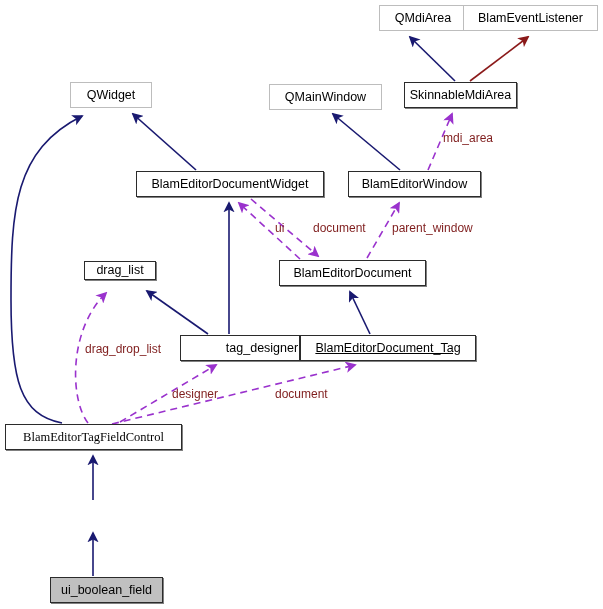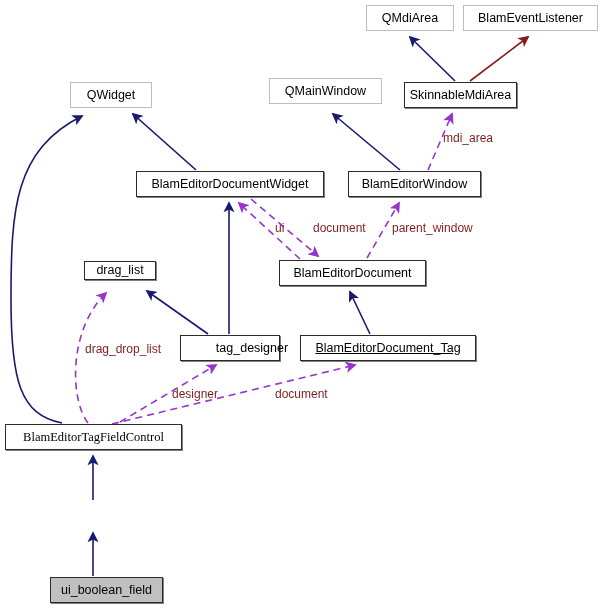--- a/index.html
+++ b/index.html
@@ -140,33 +140,33 @@
 
     <g>
       <line x1="93" y1="500" x2="93" y2="456" stroke="#191970" stroke-width="1.6" marker-end="url(#ah-navy)"></line>
     </g>
 
     <g>
       <line x1="93" y1="576" x2="93" y2="533" stroke="#191970" stroke-width="1.6" marker-end="url(#ah-navy)"></line>
     </g>
   </svg>
 
-  <div class="uml-node ext" style="left:366px; top:5px; width:88px; height:26px;">
+  <div class="uml-node ext" style="left:379px; top:5px; width:88px; height:26px;">
     <span>QMdiArea</span>
   </div>
 
   <div class="uml-node ext" style="left:463px; top:5px; width:135px; height:26px;">
     <span>BlamEventListener</span>
   </div>
 
   <div class="uml-node ext" style="left:70px; top:82px; width:82px; height:26px;">
     <span>QWidget</span>
   </div>
 
-  <div class="uml-node ext" style="left:269px; top:78px; width:113px; height:26px;">
+  <div class="uml-node ext" style="left:269px; top:84px; width:113px; height:26px;">
     <span>QMainWindow</span>
   </div>
 
   <div class="uml-node strong" style="left:404px; top:82px; width:113px; height:26px;">
     <span>SkinnableMdiArea</span>
   </div>
 
   <div class="uml-node strong" style="left:136px; top:171px; width:188px; height:26px;">
     <span>BlamEditorDocumentWidget</span>
   </div>
@@ -176,21 +176,21 @@
   </div>
 
   <div class="uml-node strong" style="left:279px; top:260px; width:147px; height:26px;">
     <span>BlamEditorDocument</span>
   </div>
 
   <div class="uml-node strong" style="left:84px; top:261px; width:72px; height:19px;">
     <span>drag_list</span>
   </div>
 
-  <div class="uml-node strong" style="left:180px; top:335px; width:100px; height:26px;padding-left:44px;">
+  <div class="uml-node strong" style="left:180px; top:335px; width:120px; height:26px;padding-left:44px;">
     <span>tag_designer</span>
   </div>
 
   <div class="uml-node strong" style="left:300px; top:335px; width:176px; height:26px;text-decoration:underline;">
     <span>BlamEditorDocument_Tag</span>
   </div>
 
   <div class="uml-node strong" style="left:5px; top:424px; width:177px; height:26px;font-family:Liberation Serif, serif;">
     <span>BlamEditorTagFieldControl</span>
   </div>

